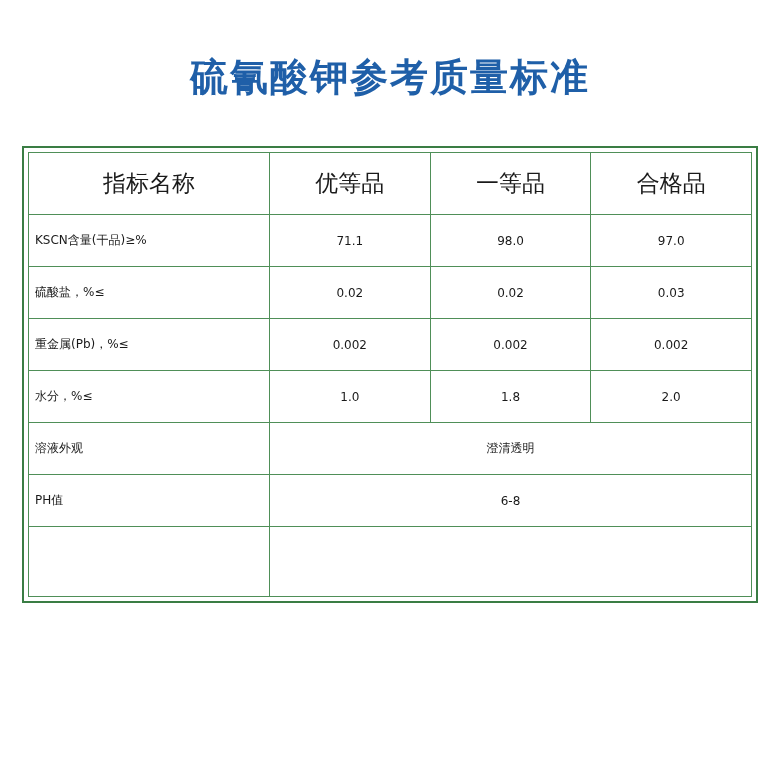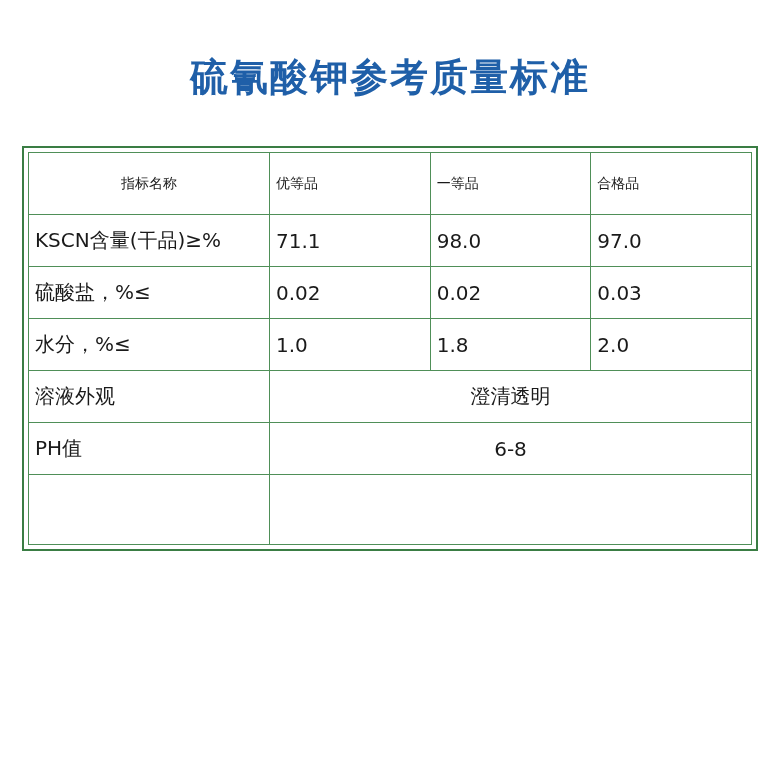--- a/index.html
+++ b/index.html
@@ -41,42 +41,43 @@
     background: #ffffff;
   }
   table.spec {
     width: 100%;
     border-collapse: collapse;
     table-layout: fixed;
     background: #ffffff;
   }
   table.spec td {
     border: 1px solid #4f8f58;
-    font-size: 20px;
+    font-size: 12px;
     color: #1a1a1a;
     height: 50px;
     padding: 0 6px;
     box-sizing: border-box;
     font-family: "DejaVu Sans", "Liberation Sans", sans-serif;
   }
   .col-name { width: 240px; }
   .col-v { width: 160px; }
   td.name-cell {
     text-align: left;
     padding-left: 18px;
   }
   td.head-name {
     text-align: center;
     padding-left: 0;
   }
   td.val-cell {
+    text-align: center;
   }
   tr.head td {
     height: 62px;
-    font-size: 14px;
+    font-size: 23px;
   }
   tr.tall td {
     height: 52px;
   }
   tr.blank td {
     height: 70px;
   }
   .merged {
     text-align: center;
   }
@@ -112,20 +113,26 @@
         </tr>
 
 
         <tr class="tall">
           <td class="name-cell">硫酸盐，%≤</td>
           <td class="val-cell">0.02</td>
           <td class="val-cell">0.02</td>
           <td class="val-cell">0.03</td>
         </tr>
 
+        <tr class="tall">
+          <td class="name-cell">重金属(Pb)，%≤</td>
+          <td class="val-cell">0.002</td>
+          <td class="val-cell">0.002</td>
+          <td class="val-cell">0.002</td>
+        </tr>
 
 
         <tr class="tall">
           <td class="name-cell">水分，%≤</td>
           <td class="val-cell">1.0</td>
           <td class="val-cell">1.8</td>
           <td class="val-cell">2.0</td>
         </tr>
 
         <tr class="tall">

